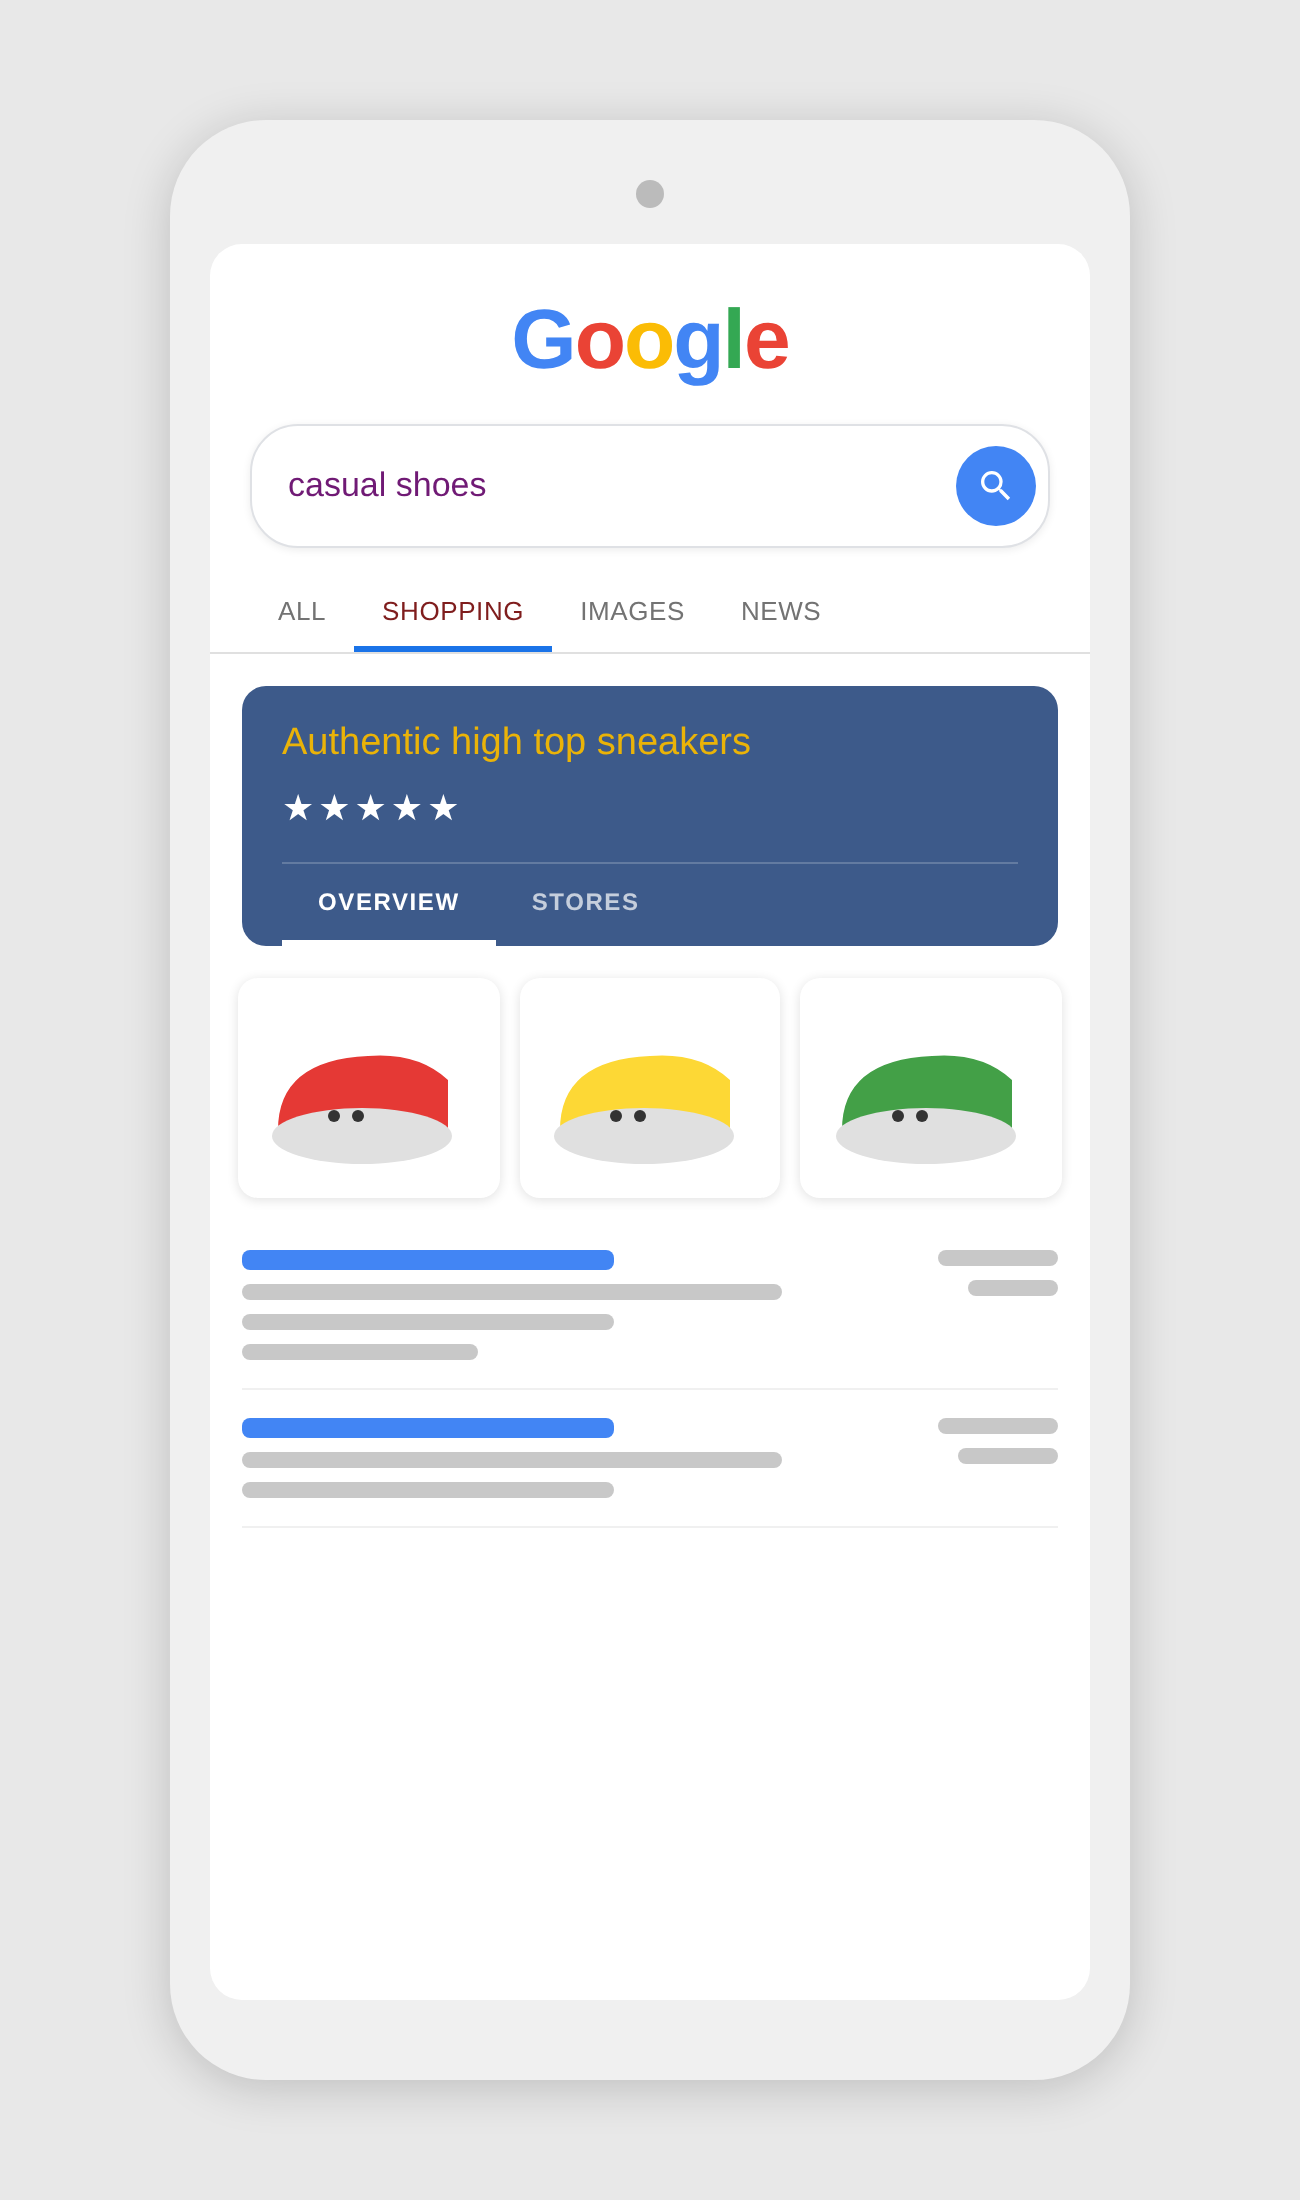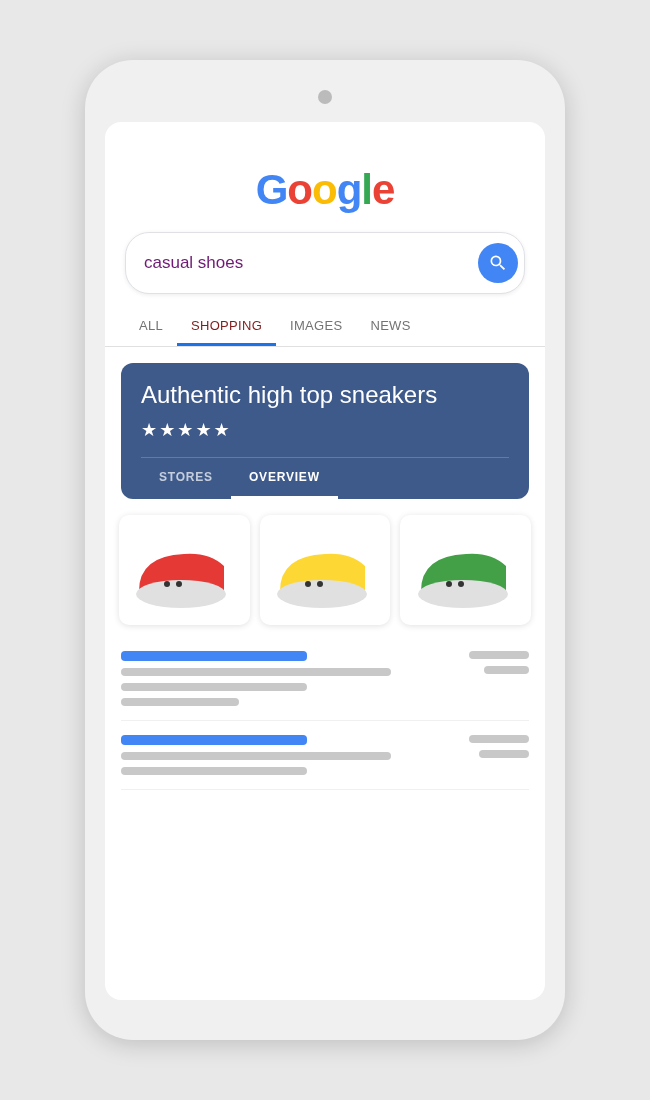--- a/index.html
+++ b/index.html
@@ -41,21 +41,21 @@
       overflow: hidden;
       flex: 1;
       display: flex;
       flex-direction: column;
     }
 
     
     .google-logo-area {
       display: flex;
       justify-content: center;
-      padding: 44px 0 18px;
+      padding: 24px 0 18px;
     }
 
     .google-logo {
       font-size: 42px;
       font-family: 'Arial', sans-serif;
       font-weight: bold;
       letter-spacing: -1px;
     }
 
     .g-blue { color: #4285F4; }
@@ -139,23 +139,23 @@
     
     .shopping-card {
       margin: 16px 16px 0;
       background: #3d5a8a;
       border-radius: 12px;
       padding: 18px 20px 0;
       color: white;
     }
 
     .shopping-card-title {
-      font-size: 24px;
+      font-size: 19px;
       font-weight: 500;
-      color: #ffffff;
+      color: #eab308;
       margin-bottom: 10px;
     }
 
     .stars {
       display: flex;
       gap: 2px;
       margin-bottom: 16px;
     }
 
     .star {
@@ -314,22 +314,22 @@
     <div class="shopping-card">
       <div class="shopping-card-title">Authentic high top sneakers</div>
       <div class="stars">
         <span class="star">★</span>
         <span class="star">★</span>
         <span class="star">★</span>
         <span class="star">★</span>
         <span class="star">★</span>
       </div>
       <div class="card-tabs">
+        <div class="card-tab active">OVERVIEW</div>
         <div class="card-tab">STORES</div>
-        <div class="card-tab active">OVERVIEW</div>
       </div>
     </div>
 
     <div class="product-cards-row">
 
       <div class="product-card">
         <div class="shoe-illustration">
           <svg class="shoe-svg" viewBox="0 0 110 75">
 
             <path d="M10,55 Q10,20 55,18 Q80,16 95,30 L95,55 Z" fill="#E53935"></path>

